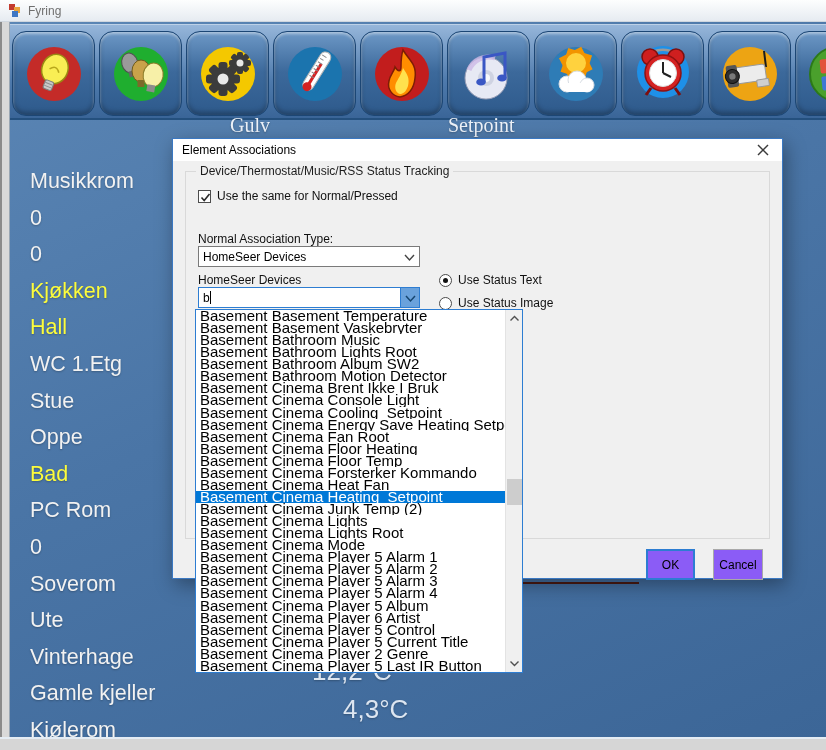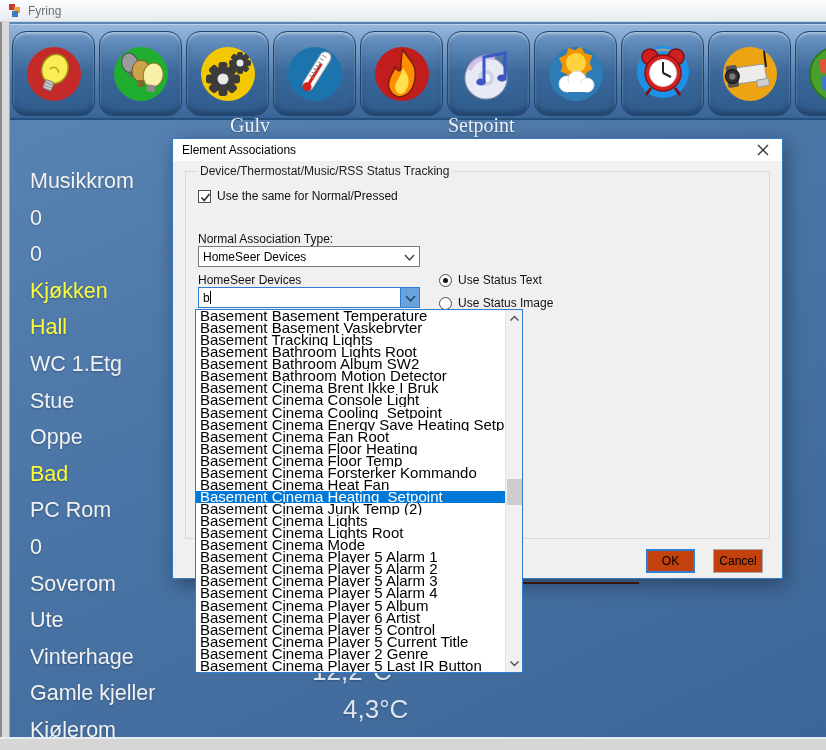--- a/index.html
+++ b/index.html
@@ -67,21 +67,21 @@
   #combo-devices .drop{background:#6aa2dc;border-left:1px solid #2d7dd2;}
   .combo .drop svg{position:absolute;left:3px;top:6px;}
   #caret{display:inline-block;width:1px;height:13px;background:#000;vertical-align:-2px;}
 
   .radio-row{position:absolute;display:flex;align-items:center;}
   #radio-text-row{left:266px;top:112px;} #radio-image-row{left:266px;top:135px;}
   .radio{width:13px;height:13px;border:1px solid #4a4a4a;border-radius:50%;background:#fff;position:relative;}
   .radio .dot{position:absolute;left:3px;top:3px;width:5px;height:5px;border-radius:50%;background:#111;}
   .radio-row span{margin-left:6px;}
 
-  .dlg-btn{position:absolute;top:388px;height:24px;background:#c2410c;font-size:12px;color:#000;
+  .dlg-btn{position:absolute;top:388px;height:31px;background:#8b5cf6;font-size:12px;color:#000;
     display:flex;align-items:center;justify-content:center;cursor:pointer;}
   #btn-ok{left:473px;width:49px;border:2px solid #2d7dd2;}
   #btn-cancel{left:540px;width:50px;border:1px solid #a9a9a9;}
 
   
   #dd-list{position:absolute;left:195px;top:309px;width:328px;height:364px;z-index:30;
     background:#fff;border:1px solid #2d7dd2;}
   #dd-rows{position:absolute;left:0;top:0;right:17px;bottom:0;overflow:hidden;margin:0;padding:0;list-style:none;}
   #dd-rows li{height:12.07px;line-height:12.2px;font-size:15px;color:#000;padding-left:4px;
     white-space:pre;overflow:hidden;}
@@ -338,21 +338,21 @@
 
       <div class="dlg-btn" id="btn-ok">OK</div>
       <div class="dlg-btn" id="btn-cancel">Cancel</div>
     </div>
   </div>
 
   <div id="dd-list">
     <ul id="dd-rows">
         <li class="dd-row">Basement Basement Temperature</li>
         <li class="dd-row">Basement Basement Vaskebryter</li>
-        <li class="dd-row">Basement Tracking Lights</li>
+        <li class="dd-row">Basement Bathroom Music</li>
         <li class="dd-row">Basement Bathroom Lights Root</li>
         <li class="dd-row">Basement Bathroom Album SW2</li>
         <li class="dd-row">Basement Bathroom Motion Detector</li>
         <li class="dd-row">Basement Cinema Brent Ikke I Bruk</li>
         <li class="dd-row">Basement Cinema Console Light</li>
         <li class="dd-row">Basement Cinema Cooling  Setpoint</li>
         <li class="dd-row">Basement Cinema Energy Save Heating Setpoint</li>
         <li class="dd-row">Basement Cinema Fan Root</li>
         <li class="dd-row">Basement Cinema Floor Heating</li>
         <li class="dd-row">Basement Cinema Floor Temp</li>

